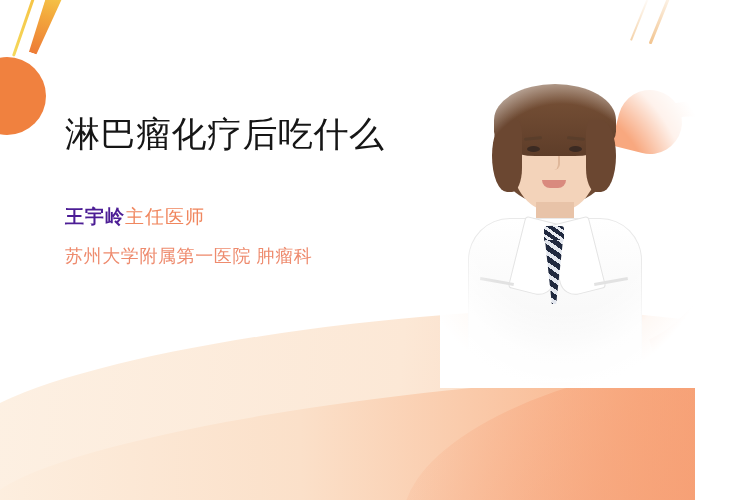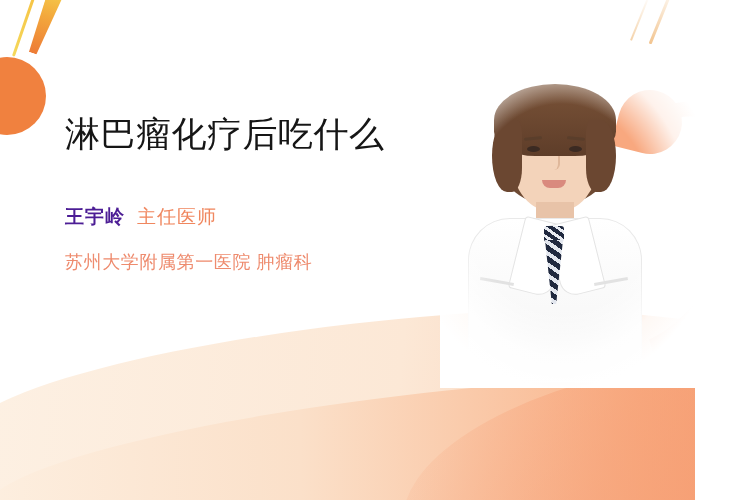--- a/index.html
+++ b/index.html
@@ -233,24 +233,23 @@
     font-size:19px;
     font-weight:bold;
     color:#4c1d95;
     letter-spacing:1px;
   }
   #doctor-title{
     font-size:19px;
     font-weight:400;
     color:#F0875F;
     letter-spacing:1px;
-    margin-left:12px;
   }
   #affiliation{
-    margin-top:20px;
+    margin-top:14px;
     font-size:18px;
     color:#EE8B6E;
     letter-spacing:.6px;
     white-space:nowrap;
   }
 </style>
 </head>
 <body>
 
 <div id="card">

